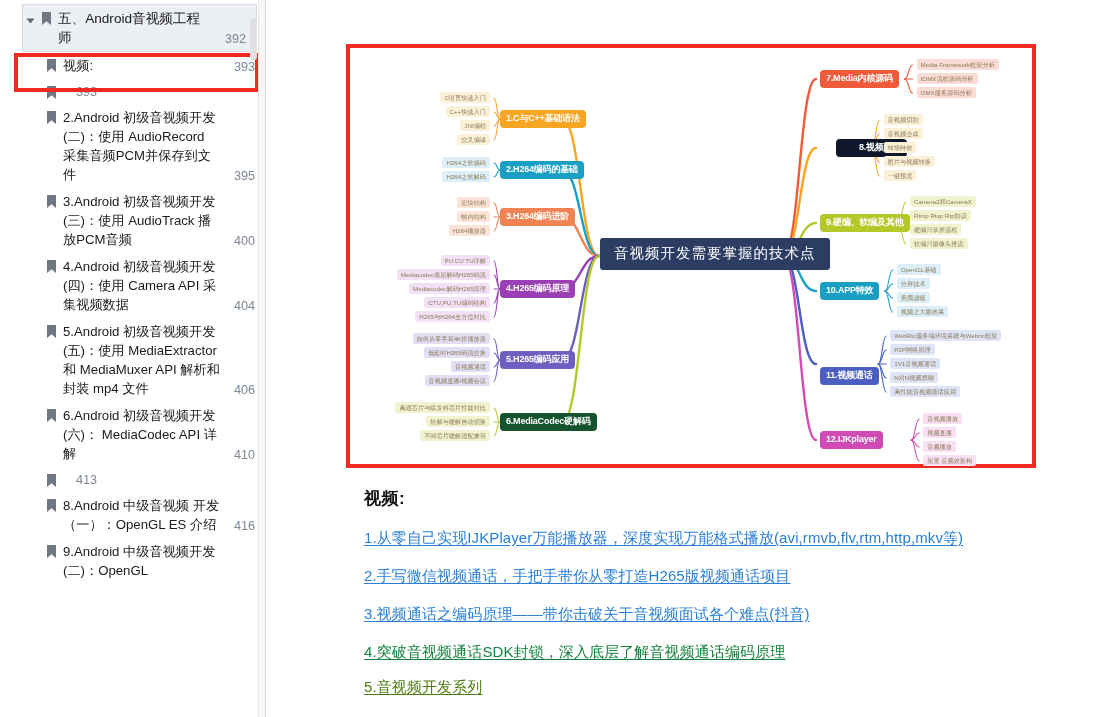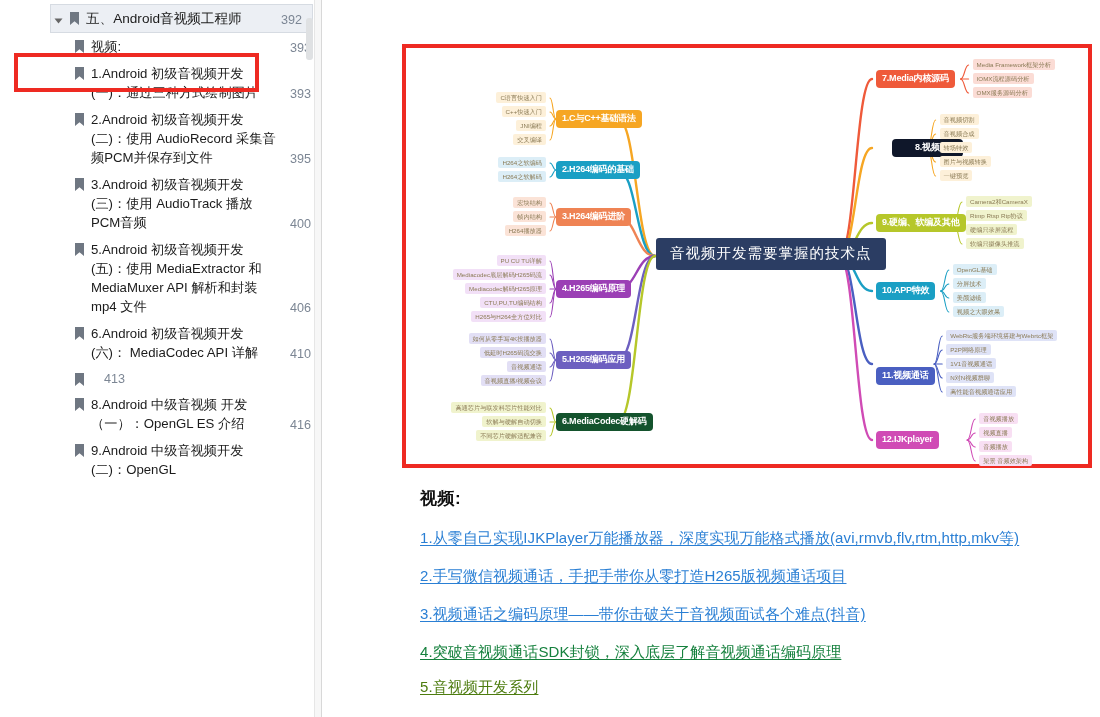--- a/index.html
+++ b/index.html
@@ -1,22 +1,22 @@
 <!DOCTYPE html>
 <html><head>
 <meta charset="utf-8">
 <style>
   * { box-sizing: border-box; margin:0; padding:0; }
   html,body { width:1100px; height:717px; overflow:hidden; background:#fff;
     font-family:"Liberation Sans","DejaVu Sans",sans-serif; }
   #app { position:relative; width:1100px; height:717px; display:flex; background:#fff; }
 
   
-  #sidebar { position:relative; width:322px; height:717px; background:#ffffff;
-     border-right:1px solid #d8d8d8; overflow:hidden;padding-left:28px; }
+  #sidebar { position:relative; width:266px; height:717px; background:#ffffff;
+     border-right:1px solid #d8d8d8; overflow:hidden; }
   #bm-list { position:relative; padding:4px 0 0 0; }
   .bm-row { position:relative; display:flex; align-items:flex-start;
      padding:4px 10px 4px 6px; min-height:22px; }
   .bm-row.selected { background:#eceff4; border:1px solid #d6dbe2; margin:0 8px 0 22px; }
   .bm-row.indent { padding-left:46px; }
   .tri { width:9px; min-width:9px; height:9px; margin-top:6px; margin-right:3px; position:relative; }
   .tri::after { content:""; position:absolute; left:0; top:1px;
      border-left:5px solid #666; border-top:4px solid transparent; border-bottom:4px solid transparent;
      transform:rotate(90deg); transform-origin:30% 50%; }
   .bmk { width:11px; min-width:11px; height:14px; margin-top:3px; margin-right:6px; position:relative; }
@@ -62,32 +62,36 @@
           <span class="bm-txt sel">五、Android音视频工程师</span>
           <span class="bm-pg">392</span>
         </div>
         <div class="bm-row indent">
           <span class="bmk"></span>
           <span class="bm-txt">视频:</span>
           <span class="bm-pg">393</span>
         </div>
         <div class="bm-row indent">
           <span class="bmk"></span>
-          <span class="bm-txt">1.Android 初级音视频开发(一)：通过三种方式绘制图片</span>
           <span class="bm-pg">393</span>
         </div>
         <div class="bm-row indent">
           <span class="bmk"></span>
           <span class="bm-txt">2.Android 初级音视频开发(二)：使用 AudioRecord 采集音频PCM并保存到文件</span>
           <span class="bm-pg">395</span>
         </div>
         <div class="bm-row indent">
           <span class="bmk"></span>
           <span class="bm-txt">3.Android 初级音视频开发(三)：使用 AudioTrack 播放PCM音频</span>
           <span class="bm-pg">400</span>
+        </div>
+        <div class="bm-row indent">
+          <span class="bmk"></span>
+          <span class="bm-txt">4.Android 初级音视频开发(四)：使用 Camera API 采集视频数据</span>
+          <span class="bm-pg">404</span>
         </div>
         <div class="bm-row indent">
           <span class="bmk"></span>
           <span class="bm-txt">5.Android 初级音视频开发(五)：使用 MediaExtractor 和 MediaMuxer API 解析和封装 mp4 文件</span>
           <span class="bm-pg">406</span>
         </div>
         <div class="bm-row indent">
           <span class="bmk"></span>
           <span class="bm-txt">6.Android 初级音视频开发(六)： MediaCodec API 详解</span>
           <span class="bm-pg">410</span>

